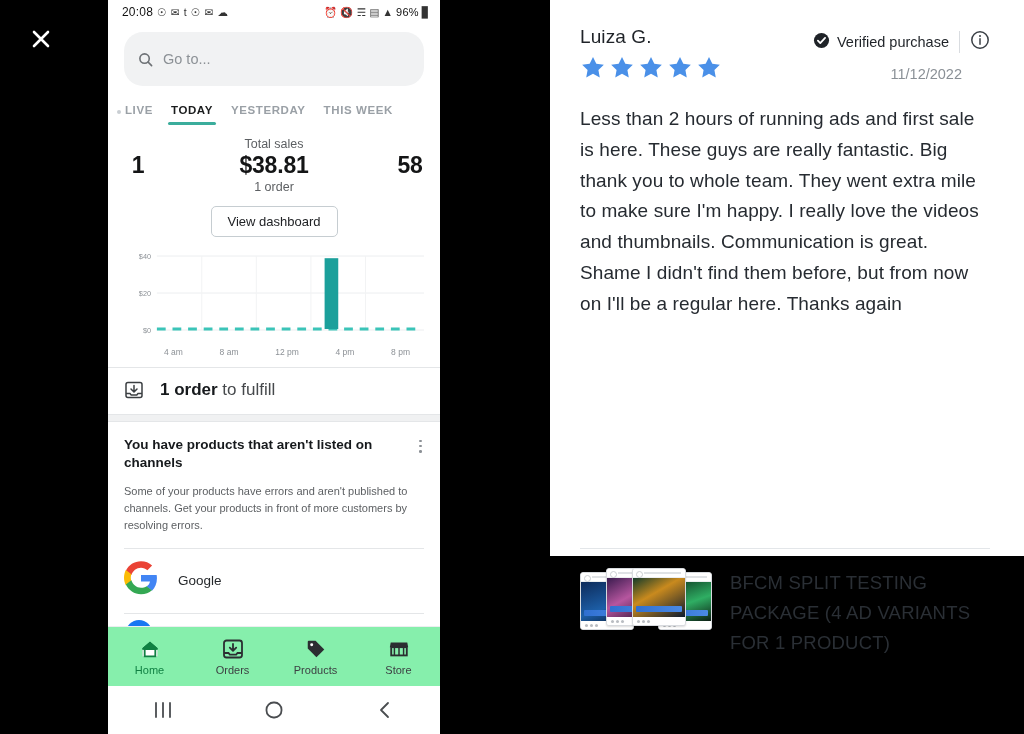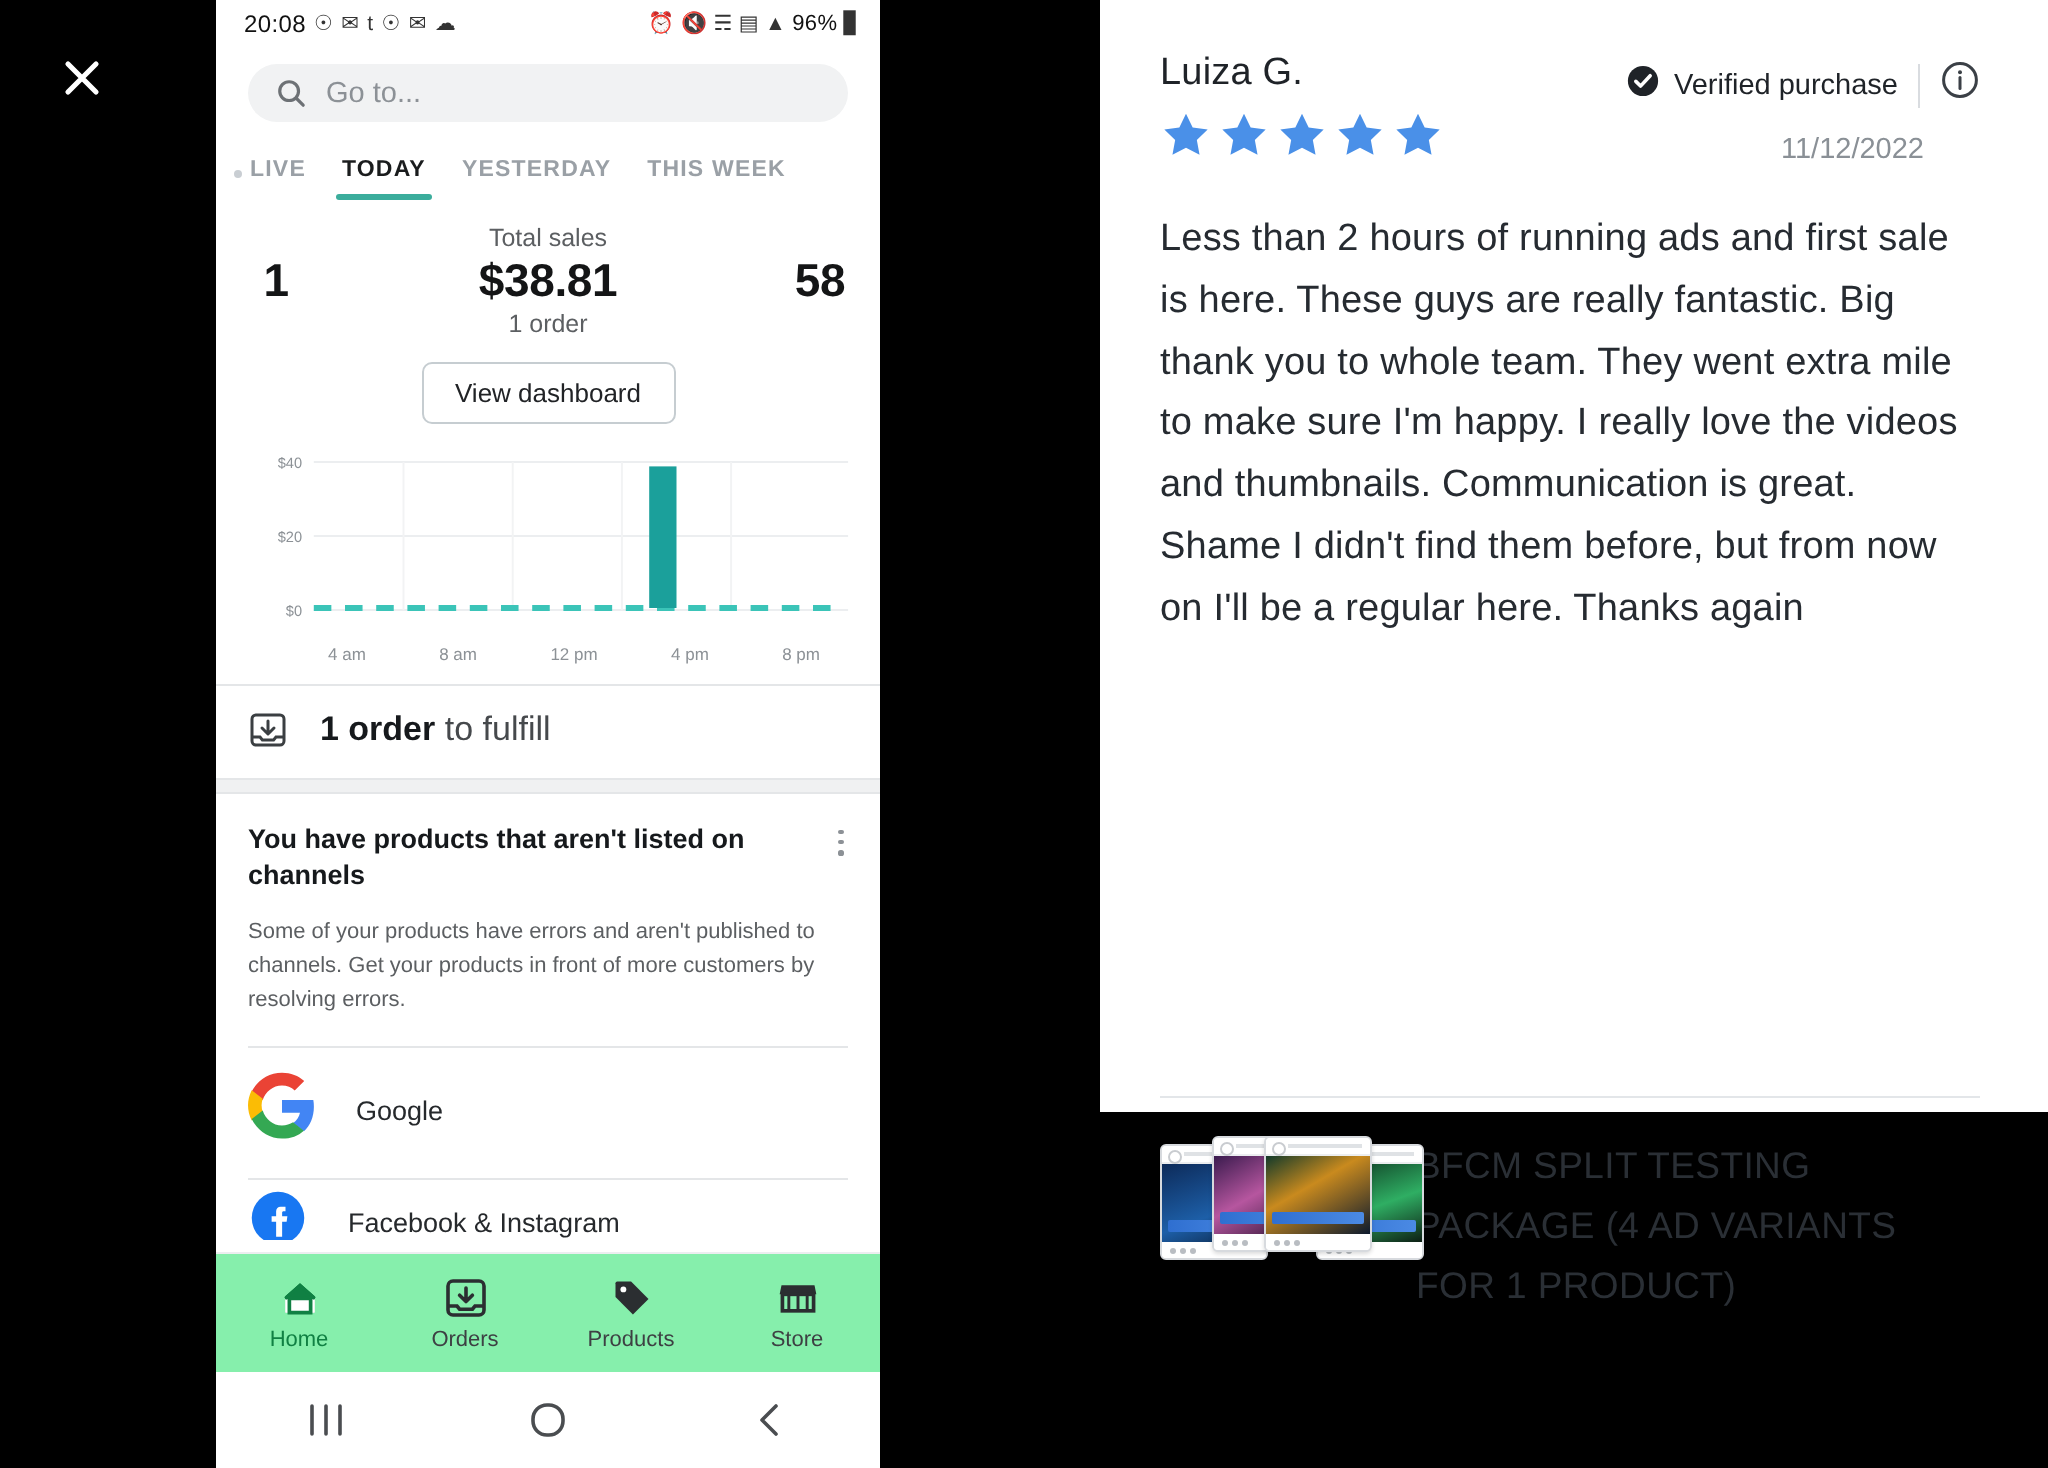--- a/index.html
+++ b/index.html
@@ -36,21 +36,21 @@
   }
   .sb-left { display: flex; align-items: center; gap: 4px; }
   .sb-time { font-size: 12px; font-weight: 400; color: #111; }
   .sb-left .gl, .sb-right .gl { font-size: 10.5px; color: #333; line-height: 1; }
   .sb-right { display: flex; align-items: center; gap: 3px; }
   .sb-batt { font-size: 11px; color: #111; }
 
   
   .searchwrap { padding: 8px 16px 6px; }
   .searchbar {
-    height: 29px; background: #f1f2f3; border-radius: 19px;
+    height: 54px; background: #f1f2f3; border-radius: 19px;
     display: flex; align-items: center; gap: 10px; padding: 0 14px;
   }
   .searchbar .s-ico { color: #6d7175; display:flex; }
   .searchbar .s-txt { font-size: 14.5px; color: #8c9196; }
 
   
   .tabs {
     display: flex; align-items: center; gap: 0;
     padding: 8px 4px 0 8px; font-size: 11.5px; letter-spacing: .6px;
   }
@@ -154,21 +154,21 @@
   .rv-sep { width: 1px; height: 22px; background: #d9dce0; }
   .rv-date { font-size: 14.5px; color: #8a9096; padding-right: 28px; margin-top: 10px; }
 
   .rv-body {
     margin-top: 22px; font-size: 19px; line-height: 1.62;
     color: #262b31; letter-spacing: .1px; max-width: 400px;
   }
 
   .prod-div { position: absolute; left: 30px; right: 34px; top: 548px; height: 1px; background: #e3e6e9; }
 
-  .product { position: absolute; left: 30px; top: 566px; display: flex; }
+  .product { position: absolute; left: 30px; top: 566px; display: flex; gap: 22px; }
   .thumb { width: 128px; height: 70px; position: relative; flex: none; }
   .thumb .pc {
     position: absolute; top: 6px; width: 54px; height: 58px;
     background: #fff; border: 1px solid #d7dade; border-radius: 3px;
     overflow: hidden; box-shadow: 0 1px 2px rgba(0,0,0,.14);
   }
   .thumb .pc .bar { height: 9px; background: #fff; border-bottom: 1px solid #eceef0; position: relative; }
   .thumb .pc .bar::before {
     content:""; position:absolute; left:3px; top:2px; width:5px; height:5px;
     border-radius:50%; border:1px solid #c9ccd0;

